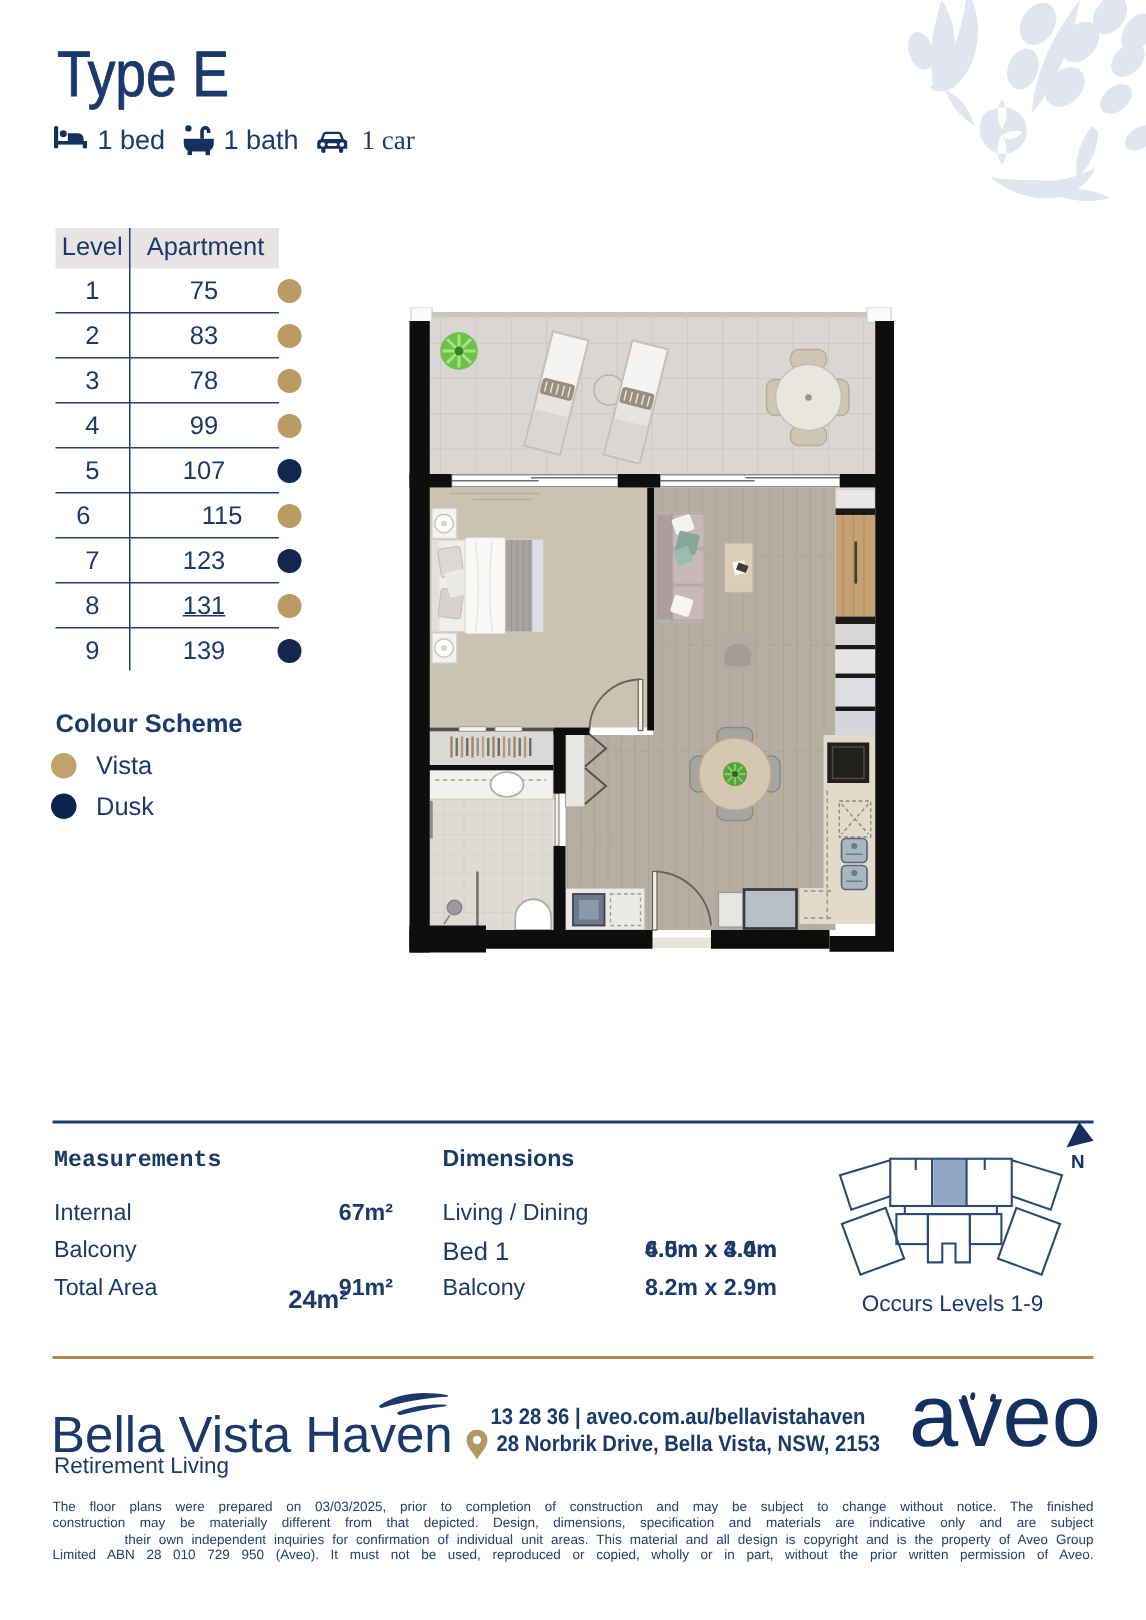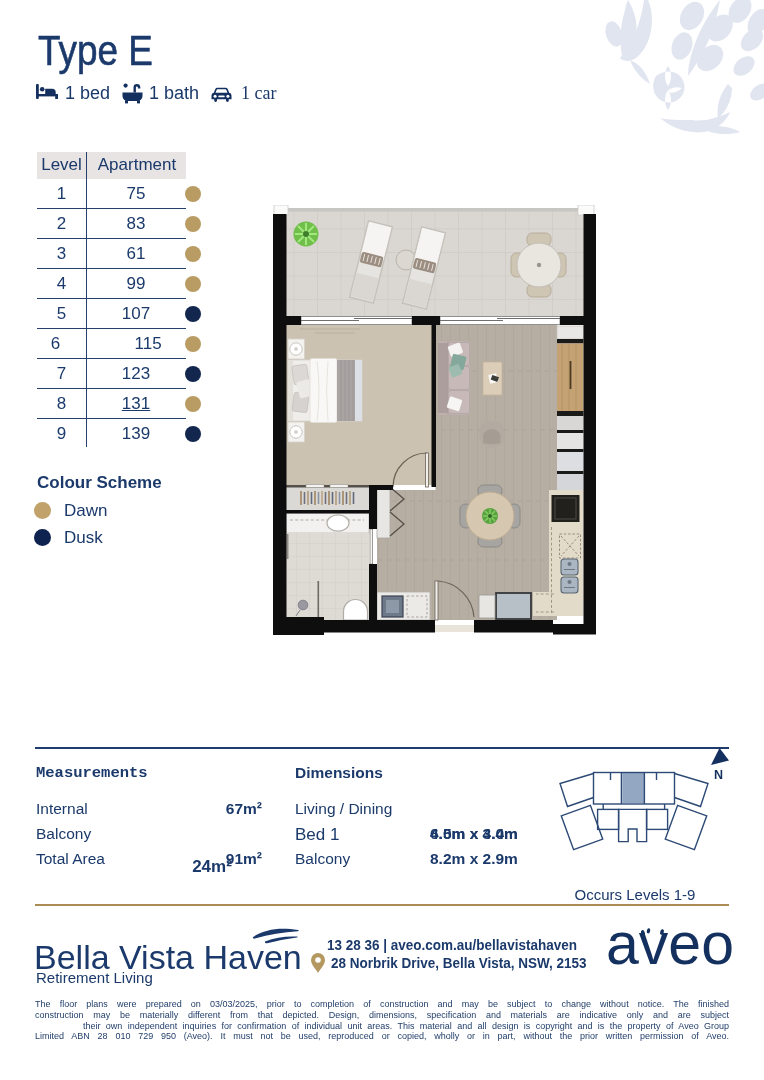--- a/index.html
+++ b/index.html
@@ -78,21 +78,21 @@
     <div style="display:flex;border-bottom:1px solid #27406b;">
           <span style="width:49px;text-align:center;">1</span>
           <span style="width:100px;text-align:center;">75</span>
         </div>
     <div style="display:flex;border-bottom:1px solid #27406b;">
           <span style="width:49px;text-align:center;">2</span>
           <span style="width:100px;text-align:center;">83</span>
         </div>
     <div style="display:flex;border-bottom:1px solid #27406b;">
           <span style="width:49px;text-align:center;">3</span>
-          <span style="width:100px;text-align:center;">61</span>
+          <span style="width:100px;text-align:center;">78</span>
         </div>
     <div style="display:flex;border-bottom:1px solid #27406b;">
           <span style="width:49px;text-align:center;">4</span>
           <span style="width:100px;text-align:center;">99</span>
         </div>
     <div style="display:flex;border-bottom:1px solid #27406b;">
           <span style="width:49px;text-align:center;">5</span>
           <span style="width:100px;text-align:center;">107</span>
         </div>
     <div style="display:flex;border-bottom:1px solid #27406b;">
@@ -123,21 +123,21 @@
     <circle cx="13" cy="195" r="8" fill="#12264e"></circle>
     <circle cx="13" cy="225" r="8" fill="#b99c63"></circle>
     <circle cx="13" cy="255" r="8" fill="#12264e"></circle>
   </svg>
 </div>
 
 <div class="abs b" style="left:37px;top:473px;font-size:17px;">Colour Scheme</div>
 
 <div class="abs" style="left:34px;top:502px;width:17px;height:17px;border-radius:50%;background:#c0a26a;"></div>
 
-<div class="abs" style="left:64px;top:501px;font-size:17px;">Dawn</div>
+<div class="abs" style="left:64px;top:501px;font-size:17px;">Vista</div>
 
 <div class="abs" style="left:34px;top:529px;width:17px;height:17px;border-radius:50%;background:#0f2350;"></div>
 
 <div class="abs" style="left:64px;top:528px;font-size:17px;">Dusk</div>
 
 <svg class="abs" style="left:270px;top:205px;width:350px;height:445px" viewBox="0 0 350 445">
   <defs>
     <pattern id="tile" width="23.5" height="23.5" patternUnits="userSpaceOnUse">
       <rect width="23.5" height="23.5" fill="#dad6d1"></rect>
       <path d="M0,0 H23.5 M0,0 V23.5" stroke="#c8c4bf" stroke-width="1" fill="none"></path>
@@ -466,21 +466,21 @@
     <rect x="16.5" y="64.5" width="31" height="36" transform="rotate(-20 32 82.5)"></rect>
 
     <line x1="53.2" y1="59" x2="53.2" y2="64.4"></line>
     <line x1="114.6" y1="59" x2="114.6" y2="64.4"></line>
     <rect x="47.6" y="64.4" width="21" height="20"></rect>
     <rect x="96.6" y="64.4" width="21" height="20"></rect>
     <path d="M68.6,64.4 h28 v32.2 h-9.6 v-12.6 h-8.8 v12.6 h-9.6 z"></path>
   </g>
 </svg>
 
-<div class="abs" style="left:540px;top:886px;width:190px;text-align:center;font-size:15px;">Occurs Levels 1-9</div>
+<div class="abs" style="left:540px;top:861px;width:190px;text-align:center;font-size:15px;">Occurs Levels 1-9</div>
 
 <div class="abs" style="left:35px;top:904px;width:694px;height:2px;background:#ab8c55;"></div>
 
 <div class="abs" style="left:34px;top:938px;font-size:34px;color:#1b3a6b;">Bella Vista Haven</div>
 
 <svg class="abs" style="left:252px;top:926px;width:48px;height:18px" viewBox="0 0 48 18" fill="#1b3a6b">
   <path d="M1,11 C13,3 28,1 46,4 C47,4.3 47,5 46,5.2 C31,6 17,8.5 3,12.5 C1.5,13 0.5,12 1,11 Z"></path>
   <path d="M13,15.5 C23,11.5 33,10 45,10.5 C46,10.6 46,11.3 45,11.5 C34,13 24,15 15,17.3 C13.5,17.7 12.5,16.3 13,15.5 Z"></path>
 </svg>
 

